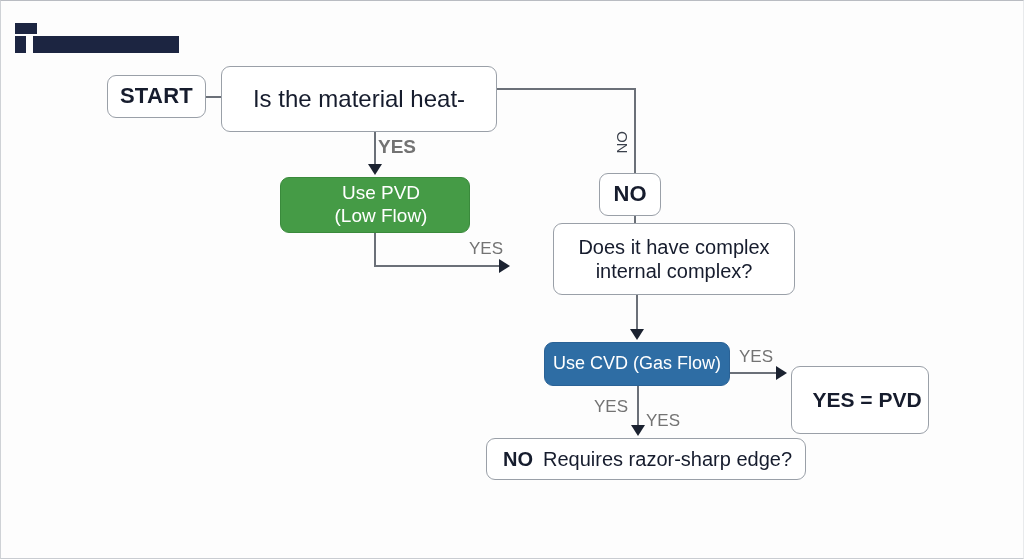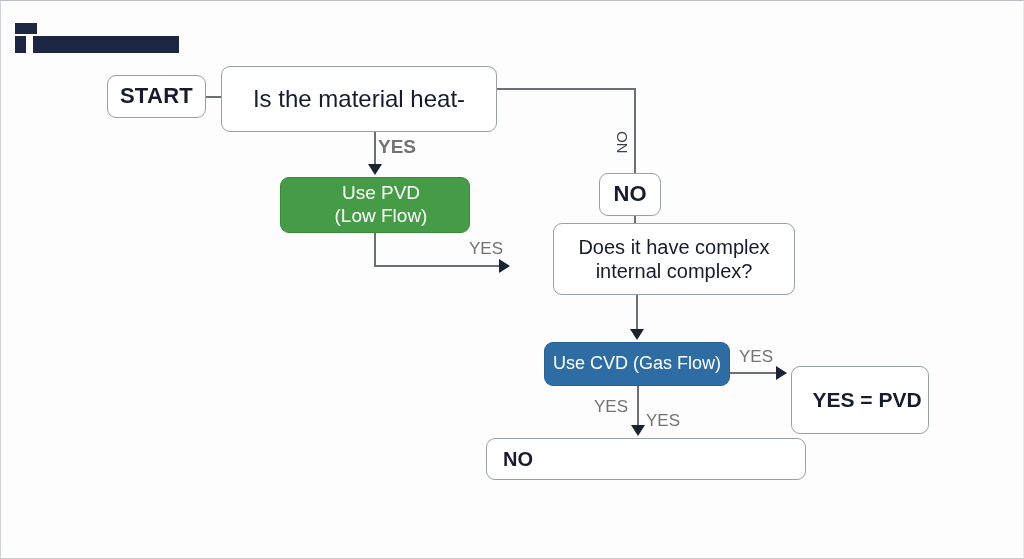--- a/index.html
+++ b/index.html
@@ -222,15 +222,16 @@
   <div id="node-cvd" class="node blue">
     <span class="nline">Use CVD (Gas Flow)</span>
   </div>
 
   <div id="node-legend" class="node white">
     <span class="nline">YES = PVD</span>
   </div>
 
   <div id="node-q3" class="node white">
     <span class="lead">NO</span>
+    <span class="nline">Requires razor-sharp edge?</span>
   </div>
 
 </div>
 
 </body></html>

